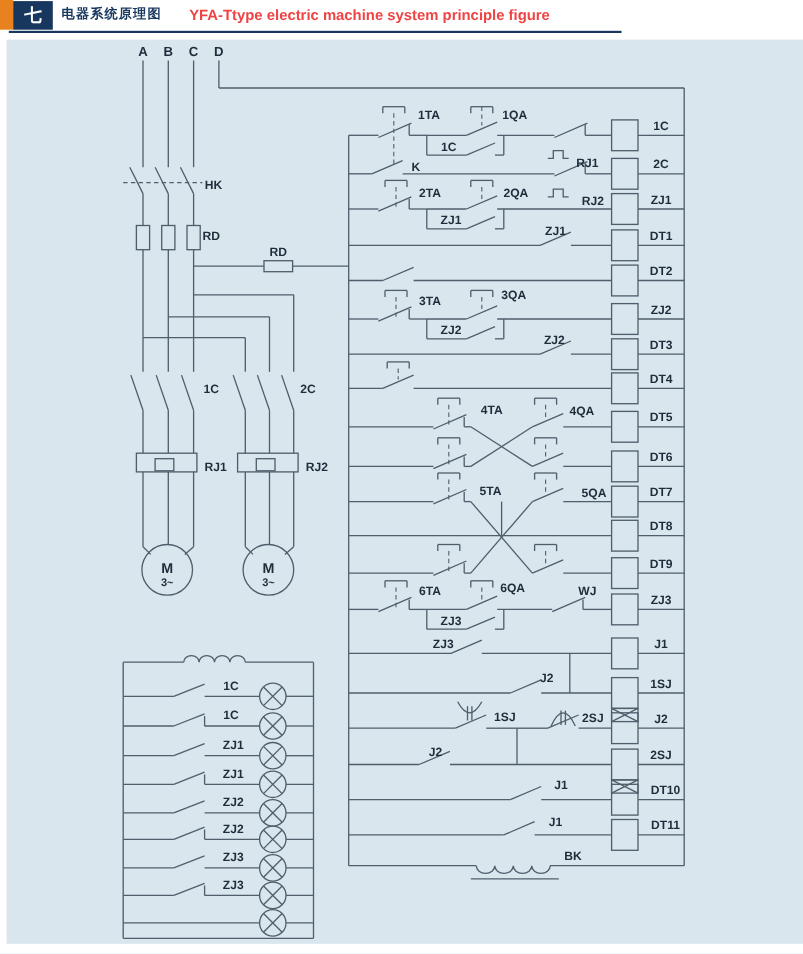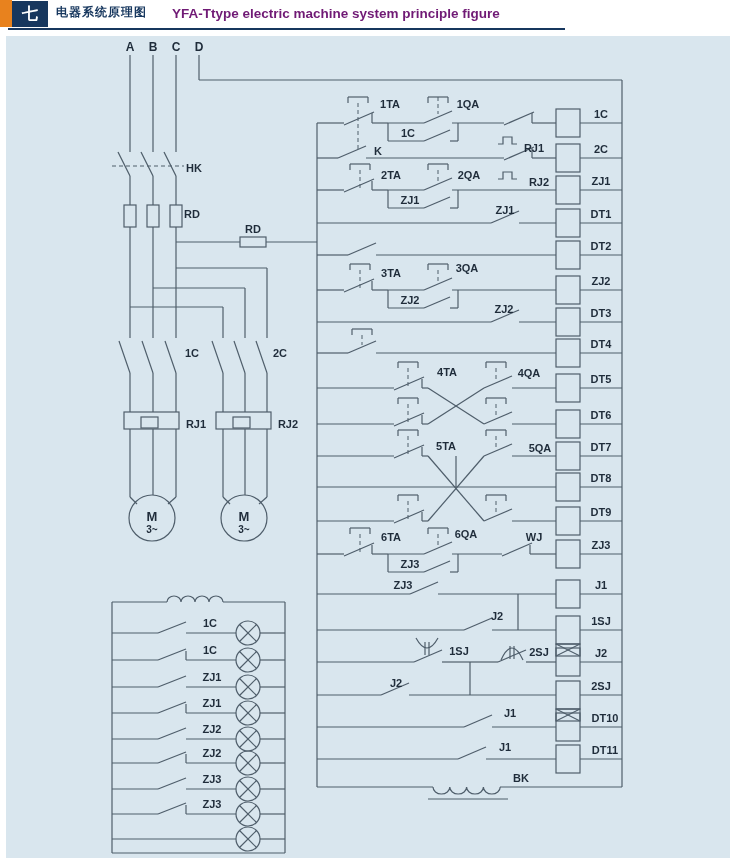--- a/index.html
+++ b/index.html
@@ -6,21 +6,21 @@
   body{
     width:730px;height:867px;position:relative;overflow:hidden;
     background:#ffffff;font-family:"Liberation Sans",sans-serif;
   }
   .orange-strip{position:absolute;left:0;top:0;width:12px;height:27px;background:#e8821e}
   .idx-badge{
     position:absolute;left:12px;top:1px;width:36px;height:26px;background:#17375e;
     color:#fff;font-weight:bold;font-size:16px;display:flex;align-items:center;justify-content:center
   }
   .title-zh{position:absolute;left:56px;top:4px;font-size:12px;font-weight:bold;color:#17375e;letter-spacing:1px;white-space:nowrap}
-  .title-en{position:absolute;left:172px;top:6px;font-size:13.5px;font-weight:bold;color:#701a75;white-space:nowrap}
+  .title-en{position:absolute;left:172px;top:6px;font-size:13.5px;font-weight:bold;color:#ef4444;white-space:nowrap}
   .header-underline{position:absolute;left:8px;top:28px;width:557px;height:2px;background:#17375e}
   .panel{position:absolute;left:6px;top:36px;width:724px;height:822px;background:#d9e6ee}
   svg.diagram{position:absolute;left:0;top:0}
 </style>
 </head>
 <body>
 
 <div class="orange-strip"></div>
 <div class="idx-badge">七</div>
 <div class="title-zh">电器系统原理图</div>

